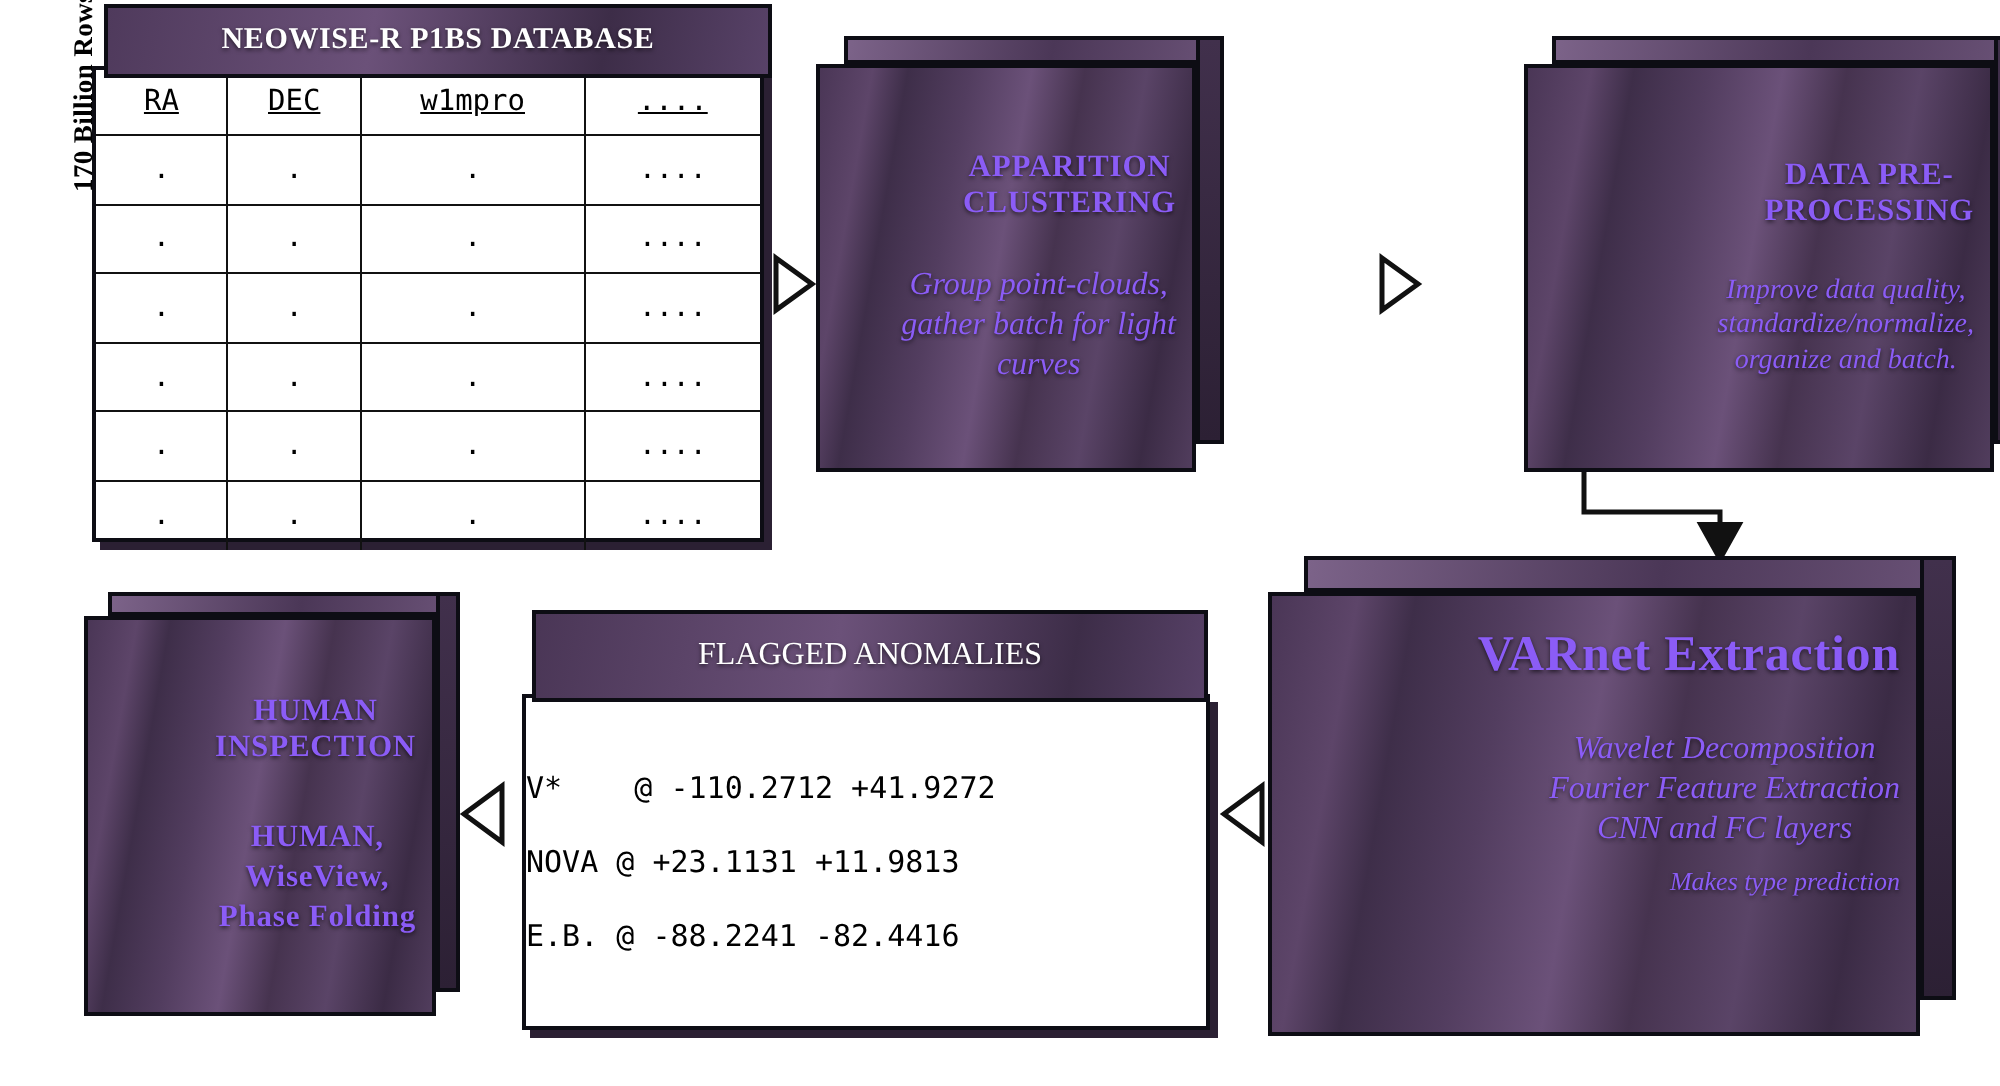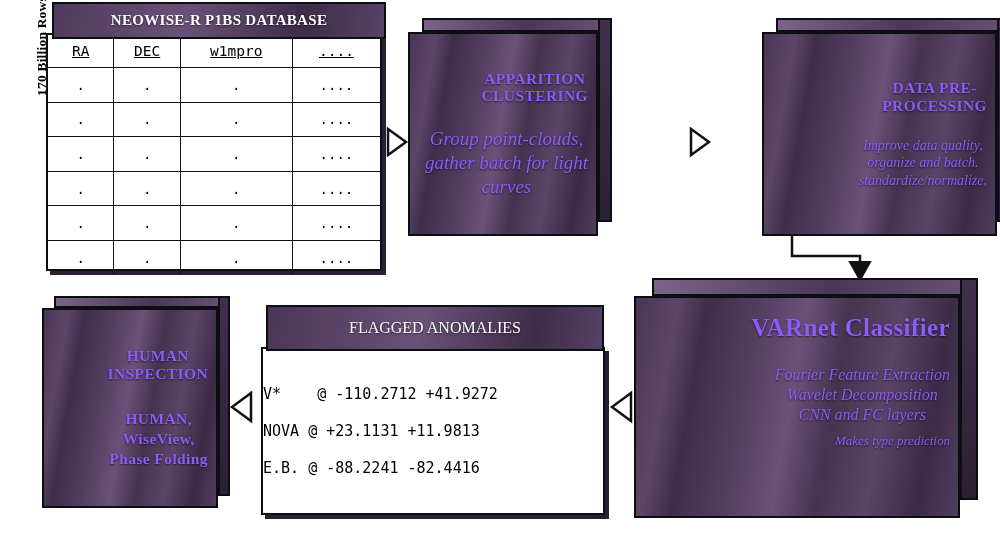--- a/index.html
+++ b/index.html
@@ -334,21 +334,21 @@
 
   <div class="box" style="left:408px; top:32px; width:190px; height:204px;">
     <div class="box-top" style="left:14px; top:-14px; width:190px; height:14px;"></div>
     <div class="box-side" style="left:190px; top:-14px; width:14px; height:204px;"></div>
     <div class="box-face" style="width:190px; height:204px;"></div>
     <div class="box-content" style="width:190px; height:204px;">
       <div class="box-title" style="font-size:15.5px;">
         <div>APPARITION</div>
         <div>CLUSTERING</div>
       </div>
-      <div class="box-desc" style="font-size:19px; margin-top:22px;">
+      <div class="box-desc" style="font-size:16px; margin-top:22px;">
         <div>Group point-clouds,</div>
         <div>gather batch for light</div>
         <div>curves</div>
       </div>
     </div>
   </div>
 
   <div style="position:absolute; left:688px; top:126px;">
     <svg width="24" height="32" viewBox="0 0 24 32">
       <polygon points="3,3 21,16 3,29" fill="#ffffff" stroke="#111111" stroke-width="2.5"></polygon>
@@ -359,44 +359,44 @@
     <div class="box-top" style="left:14px; top:-14px; width:235px; height:14px;"></div>
     <div class="box-side" style="left:235px; top:-14px; width:14px; height:204px;"></div>
     <div class="box-face" style="width:235px; height:204px;"></div>
     <div class="box-content" style="width:235px; height:204px;">
       <div class="box-title" style="font-size:15.5px;">
         <div>DATA PRE-</div>
         <div>PROCESSING</div>
       </div>
       <div class="box-desc" style="font-size:14px; margin-top:22px;">
         <div>Improve data quality,</div>
+        <div>standardize/normalize,</div>
         <div>organize and batch.</div>
-        <div>standardize/normalize,</div>
       </div>
     </div>
   </div>
 
   <div style="position:absolute; left:790px; top:234px;">
     <svg width="90" height="50" viewBox="0 0 90 50">
       <path d="M2,2 L2,22 L70,22 L70,28" fill="none" stroke="#111111" stroke-width="2.5"></path>
       <polygon points="60,28 80,28 70,46" fill="#111111" stroke="#111111" stroke-width="2"></polygon>
     </svg>
   </div>
 
   <div class="box" style="left:634px; top:296px; width:326px; height:222px;">
     <div class="box-top" style="left:18px; top:-18px; width:326px; height:18px;"></div>
     <div class="box-side" style="left:326px; top:-18px; width:18px; height:222px;"></div>
     <div class="box-face" style="width:326px; height:222px;"></div>
     <div class="box-content" style="width:326px; height:222px; justify-content:flex-start; padding-top:18px;">
       <div class="box-title" style="font-size:25px;">
-        <div>VARnet Classifier</div>
+        <div>VARnet Extraction</div>
       </div>
       <div class="box-desc" style="font-size:16px; margin-top:22px;">
+        <div>Wavelet Decomposition</div>
         <div>Fourier Feature Extraction</div>
-        <div>Wavelet Decomposition</div>
         <div>CNN and FC layers</div>
       </div>
       <div class="box-desc" style="font-size:13px; margin-top:8px;">
         <div>Makes type prediction</div>
       </div>
     </div>
   </div>
 
   <div style="position:absolute; left:608px; top:390px;">
     <svg width="26" height="34" viewBox="0 0 26 34">

